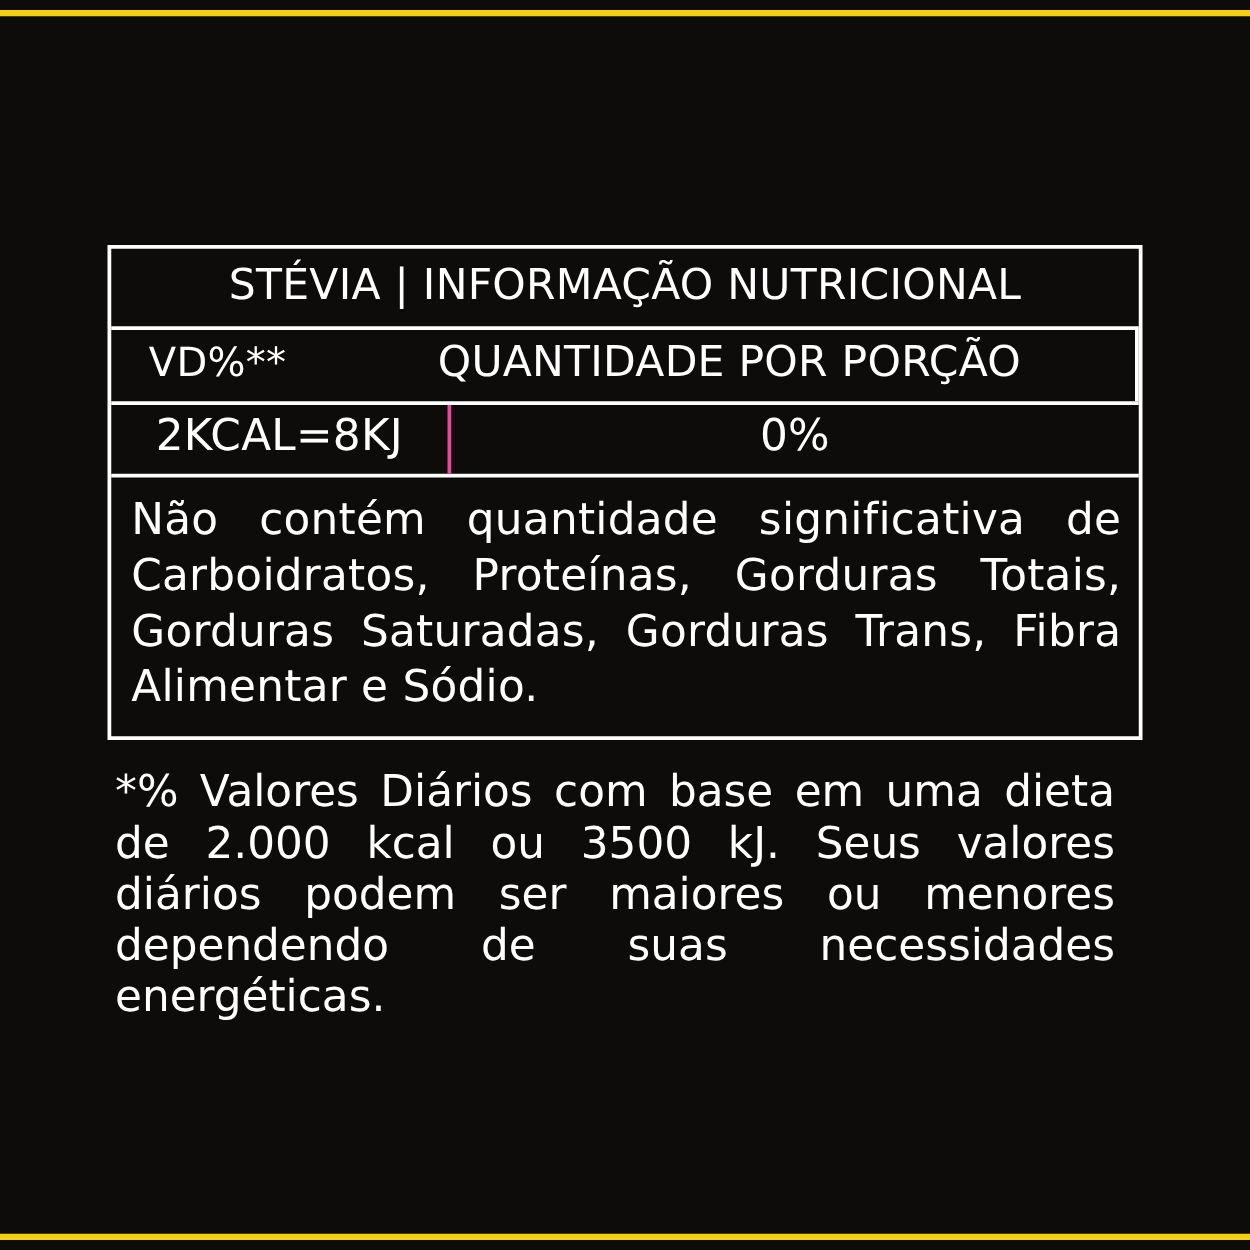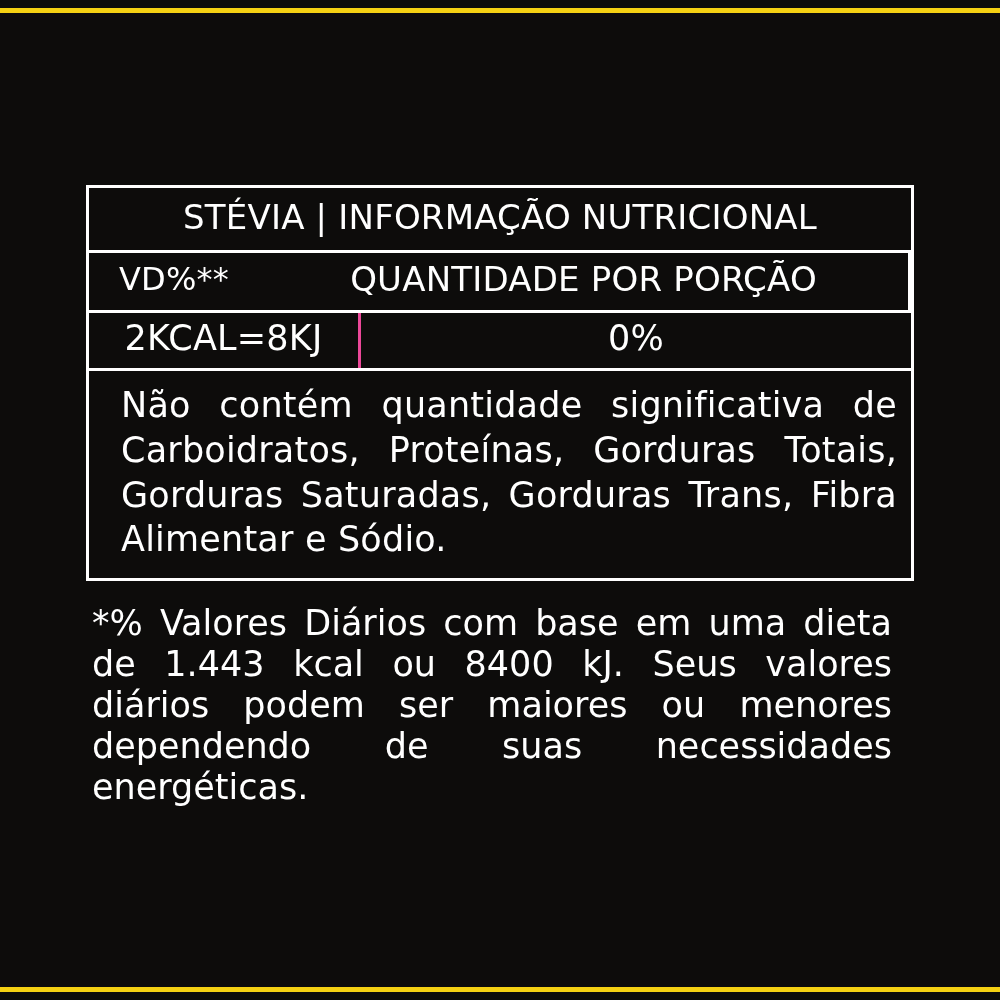--- a/index.html
+++ b/index.html
@@ -27,36 +27,36 @@
     width: 1000px;
     height: 5px;
     background: #f5d113;
   }
   .rule.top { top: 8px; }
   .rule.bottom { bottom: 8px; }
 
   .content {
     position: absolute;
     left: 86px;
-    top: 185px;
+    top: 196px;
     width: 828px;
   }
 
   
   .nutri-table {
     border: 3px solid #ffffff;
     box-sizing: border-box;
     width: 828px;
   }
   .row {
     display: flex;
     box-sizing: border-box;
     border-bottom: 3px solid #ffffff;
   }
-  .row:last-child { border-bottom: none; margin-left: 16px; }
+  .row:last-child { border-bottom: none; }
 
   .cell {
     color: #ffffff;
     box-sizing: border-box;
     display: flex;
     align-items: center;
     letter-spacing: 0.2px;
   }
 
   .row-title .cell {
@@ -155,16 +155,16 @@
         <div class="cell cell-b">2KCAL=8KJ</div>
         <div class="cell cell-c">0%</div>
       </div>
 
       <div class="row row-note">
         <div class="cell">Não contém quantidade significativa de Carboidratos, Proteínas, Gorduras Totais, Gorduras Saturadas, Gorduras Trans, Fibra Alimentar e Sódio.</div>
       </div>
 
     </div>
 
-    <div class="footnote">*% Valores Diários com base em uma dieta de 1.443 kcal ou 8400 kJ. Seus valores diários podem ser maiores ou menores dependendo de suas necessidades energéticas.</div>
+    <div class="footnote">*% Valores Diários com base em uma dieta de 2.000 kcal ou 3500 kJ. Seus valores diários podem ser maiores ou menores dependendo de suas necessidades energéticas.</div>
 
   </div>
 </div>
 
 </body></html>

